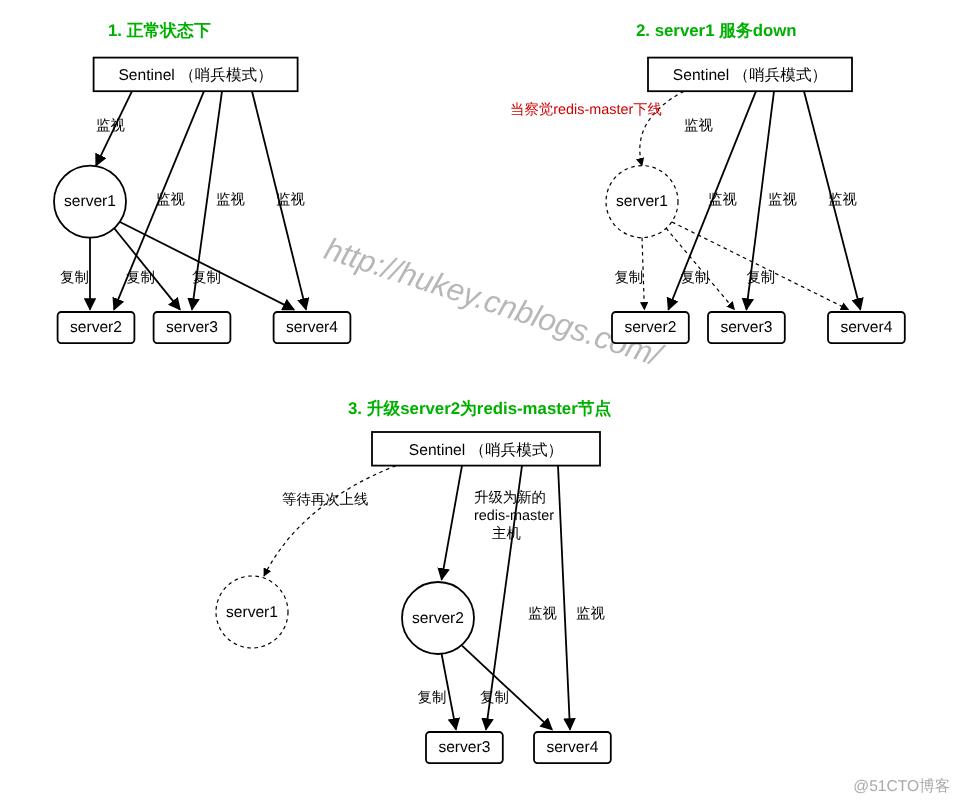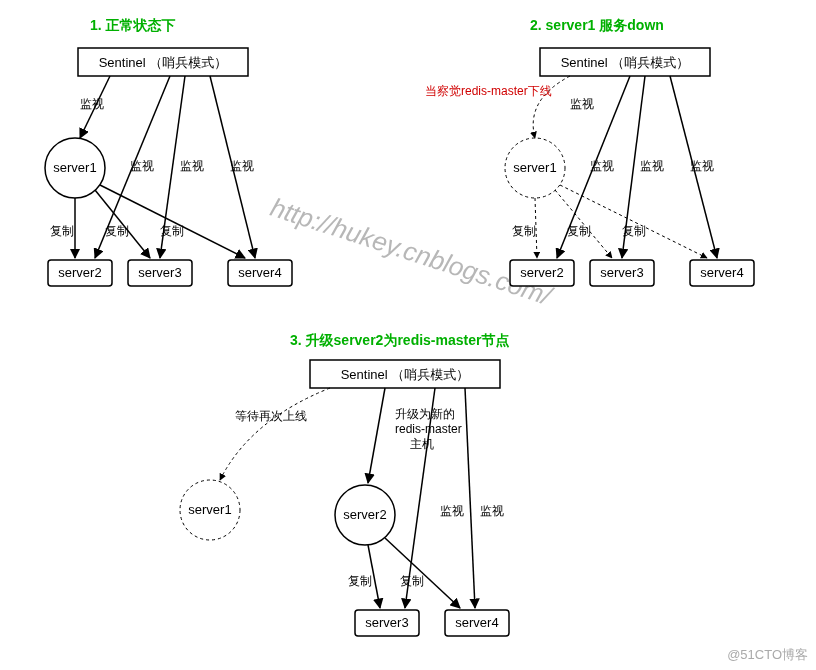--- a/index.html
+++ b/index.html
@@ -60,21 +60,21 @@
     stroke-dasharray: 3 3;
   }
   .wm {
     fill: #999;
     font-size: 26px;
     font-style: italic;
     opacity: 0.7;
   }
   .corner {
     position: absolute;
-    right: 8px;
+    right: 24px;
     bottom: 6px;
     color: #aaa;
     font-size: 13px;
   }
 </style>
 </head>
 <body>
 
 <svg width="816" height="670" viewBox="0 0 816 670">
   <defs>

